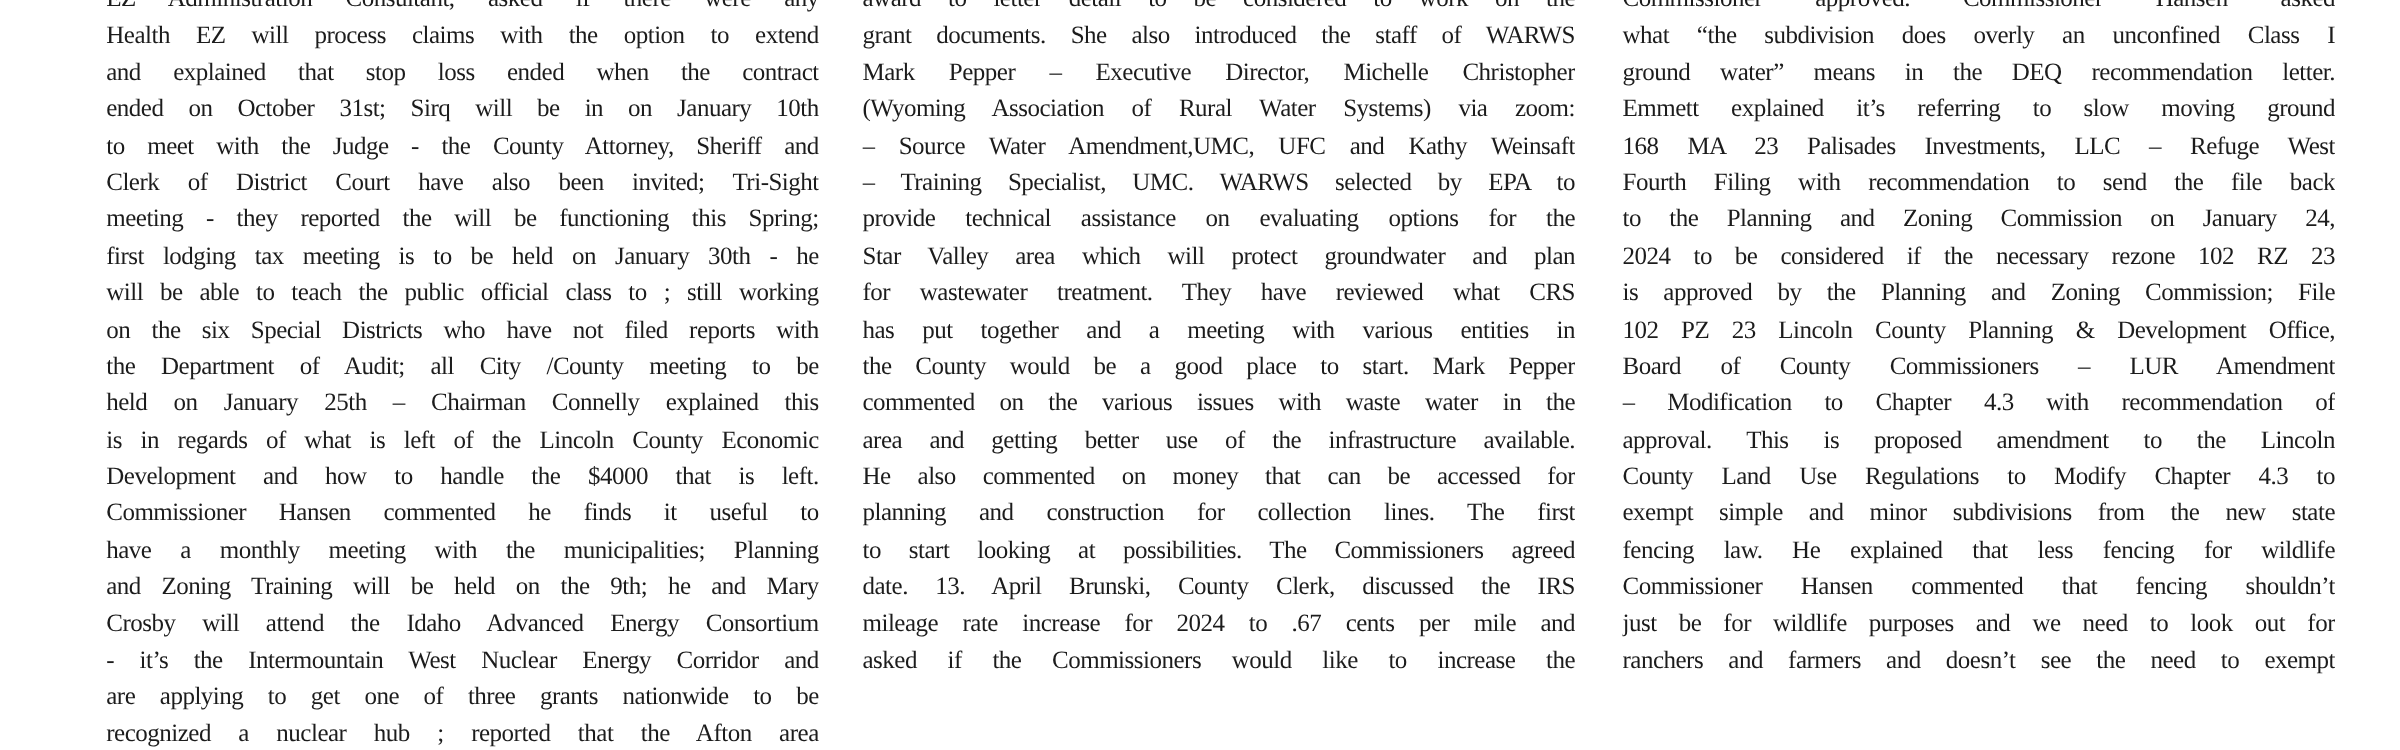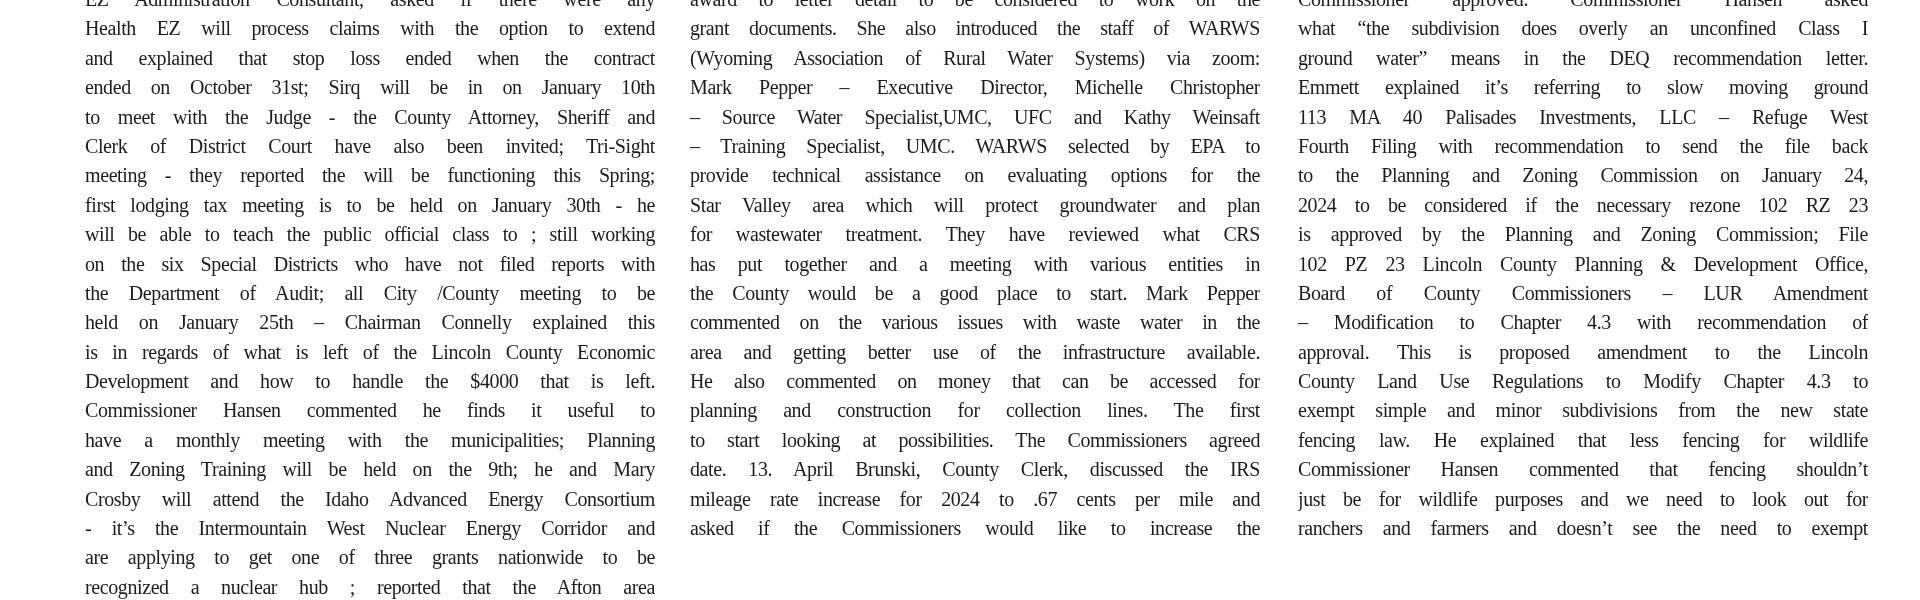--- a/index.html
+++ b/index.html
@@ -57,44 +57,44 @@
       <div class="line">have a monthly meeting with the municipalities; Planning</div>
       <div class="line">and Zoning Training will be held on the 9th; he and Mary</div>
       <div class="line">Crosby will attend the Idaho Advanced Energy Consortium</div>
       <div class="line">- it’s the Intermountain West Nuclear Energy Corridor and</div>
       <div class="line">are applying to get one of three grants nationwide to be</div>
       <div class="line">recognized a nuclear hub ; reported that the Afton area</div>
     </div>
   <div class="column col-2">
       <div class="line">award to letter detail to be considered to work on the</div>
       <div class="line">grant documents. She also introduced the staff of WARWS</div>
+      <div class="line">Mark Pepper – Executive Director, Michelle Christopher</div>
       <div class="line">(Wyoming Association of Rural Water Systems) via zoom:</div>
-      <div class="line">Mark Pepper – Executive Director, Michelle Christopher</div>
-      <div class="line">– Source Water Specialist,UMC, UFC and Kathy Weinsaft</div>
+      <div class="line">– Source Water Amendment,UMC, UFC and Kathy Weinsaft</div>
       <div class="line">– Training Specialist, UMC. WARWS selected by EPA to</div>
       <div class="line">provide technical assistance on evaluating options for the</div>
       <div class="line">Star Valley area which will protect groundwater and plan</div>
       <div class="line">for wastewater treatment. They have reviewed what CRS</div>
       <div class="line">has put together and a meeting with various entities in</div>
       <div class="line">the County would be a good place to start. Mark Pepper</div>
       <div class="line">commented on the various issues with waste water in the</div>
       <div class="line">area and getting better use of the infrastructure available.</div>
       <div class="line">He also commented on money that can be accessed for</div>
       <div class="line">planning and construction for collection lines. The first</div>
       <div class="line">to start looking at possibilities. The Commissioners agreed</div>
       <div class="line">date. 13. April Brunski, County Clerk, discussed the IRS</div>
       <div class="line">mileage rate increase for 2024 to .67 cents per mile and</div>
       <div class="line">asked if the Commissioners would like to increase the</div>
     </div>
   <div class="column col-3">
       <div class="line">Commissioner approved. Commissioner Hansen asked</div>
       <div class="line">what “the subdivision does overly an unconfined Class I</div>
       <div class="line">ground water” means in the DEQ recommendation letter.</div>
       <div class="line">Emmett explained it’s referring to slow moving ground</div>
-      <div class="line">113 MA 40 Palisades Investments, LLC – Refuge West</div>
+      <div class="line">168 MA 23 Palisades Investments, LLC – Refuge West</div>
       <div class="line">Fourth Filing with recommendation to send the file back</div>
       <div class="line">to the Planning and Zoning Commission on January 24,</div>
       <div class="line">2024 to be considered if the necessary rezone 102 RZ 23</div>
       <div class="line">is approved by the Planning and Zoning Commission; File</div>
       <div class="line">102 PZ 23 Lincoln County Planning &amp; Development Office,</div>
       <div class="line">Board of County Commissioners – LUR Amendment</div>
       <div class="line">– Modification to Chapter 4.3 with recommendation of</div>
       <div class="line">approval. This is proposed amendment to the Lincoln</div>
       <div class="line">County Land Use Regulations to Modify Chapter 4.3 to</div>
       <div class="line">exempt simple and minor subdivisions from the new state</div>

